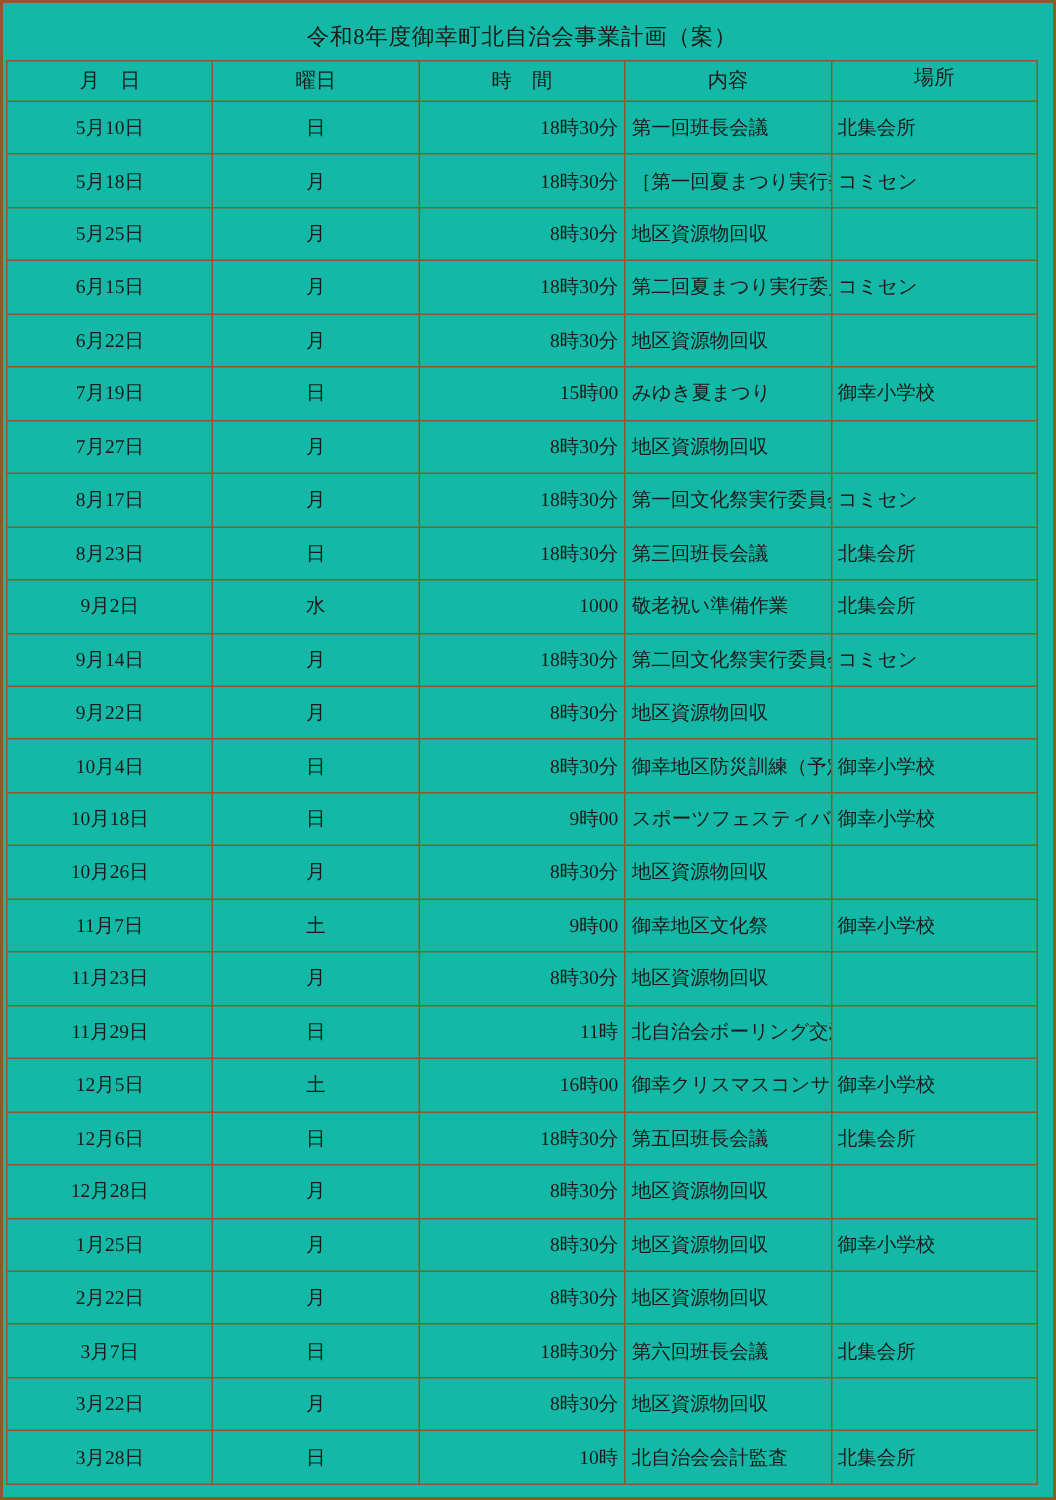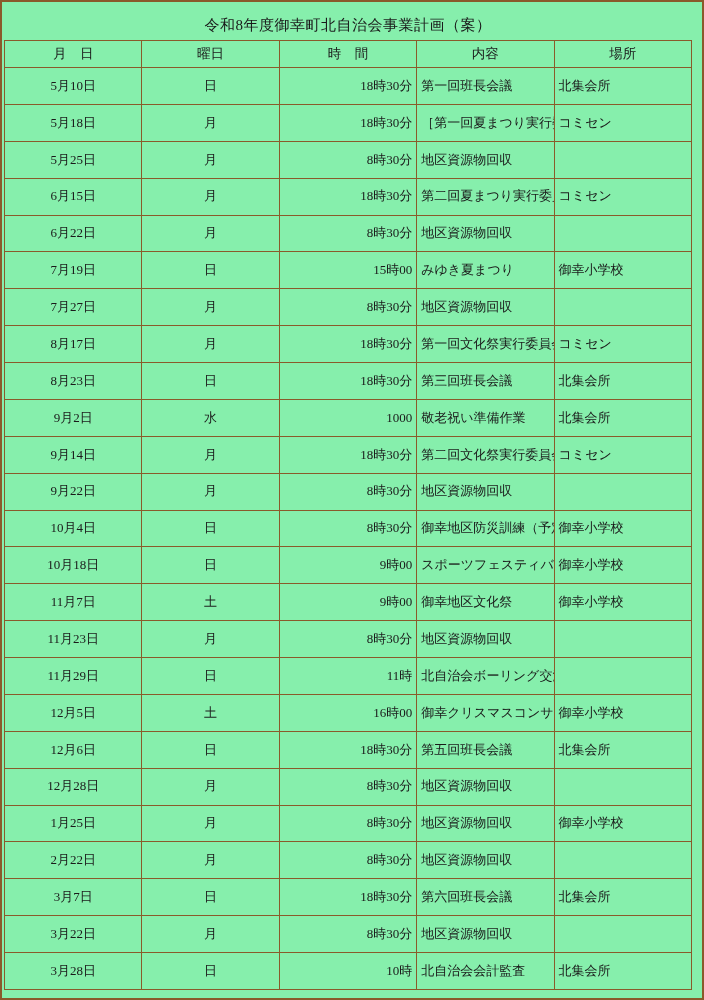--- a/index.html
+++ b/index.html
@@ -11,21 +11,21 @@
     width: 704px;
     height: 1000px;
     font-family: "Liberation Serif", "DejaVu Serif", serif;
     color: #1a1a1a;
   }
   #sheet {
     width: 704px;
     height: 1000px;
     box-sizing: border-box;
     padding: 8px 10px 8px 2px;
-    background: #86efac;
+    background: #14b8a6;
     border: 2px solid #8a5a2b;
     position: relative;
   }
   table.plan {
     width: 100%;
     height: 100%;
     border-collapse: collapse;
     table-layout: fixed;
   }
   table.plan td, table.plan th {
@@ -51,21 +51,21 @@
     font-size: 13.5px;
   }
   td.c-date   { text-align: center; width: 80px; }
   td.c-day    { text-align: center; width: 50px; }
   td.c-time   { text-align: right; width: 66px; }
   td.c-content{ text-align: left;  padding-left: 8px; font-family: Liberation Serif, serif; }
   td.c-place  { text-align: left;  width: 150px; padding-left: 8px; margin-top: 36px; }
   th.c-date   { width: 80px; }
   th.c-day    { width: 50px; }
   th.c-time   { width: 66px; }
-  th.c-place  { width: 150px; }
+  th.c-place  { width: 150px; font-family: Liberation Mono, monospace; }
   tbody tr.data-row td { height: 31px; }
 </style>
 </head>
 <body>
 
 <div id="sheet">
   <table class="plan">
     <thead>
       <tr class="title-row">
         <td colspan="5">令和8年度御幸町北自治会事業計画（案）</td>
@@ -171,20 +171,27 @@
           <td class="c-place">御幸小学校</td>
         </tr>
         <tr class="data-row">
           <td class="c-date">10月18日</td>
           <td class="c-day">日</td>
           <td class="c-time">9時00</td>
           <td class="c-content">スポーツフェスティバル（予定）</td>
           <td class="c-place">御幸小学校</td>
         </tr>
         <tr class="data-row">
+          <td class="c-date">10月26日</td>
+          <td class="c-day">月</td>
+          <td class="c-time">8時30分</td>
+          <td class="c-content">地区資源物回収</td>
+          <td class="c-place"></td>
+        </tr>
+        <tr class="data-row">
           <td class="c-date">11月7日</td>
           <td class="c-day">土</td>
           <td class="c-time">9時00</td>
           <td class="c-content">御幸地区文化祭</td>
           <td class="c-place">御幸小学校</td>
         </tr>
         <tr class="data-row">
           <td class="c-date">11月23日</td>
           <td class="c-day">月</td>
           <td class="c-time">8時30分</td>

